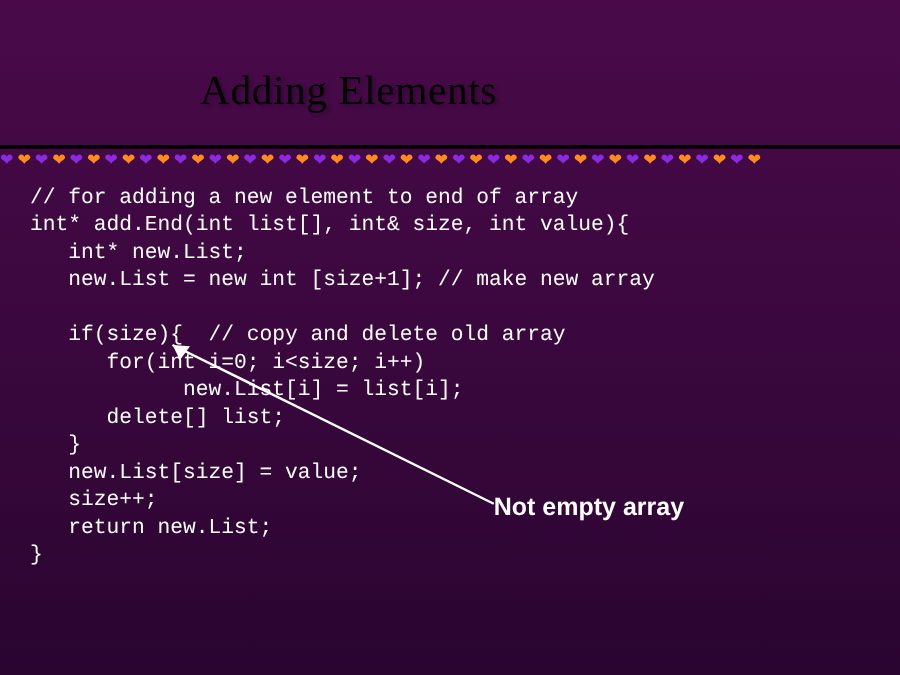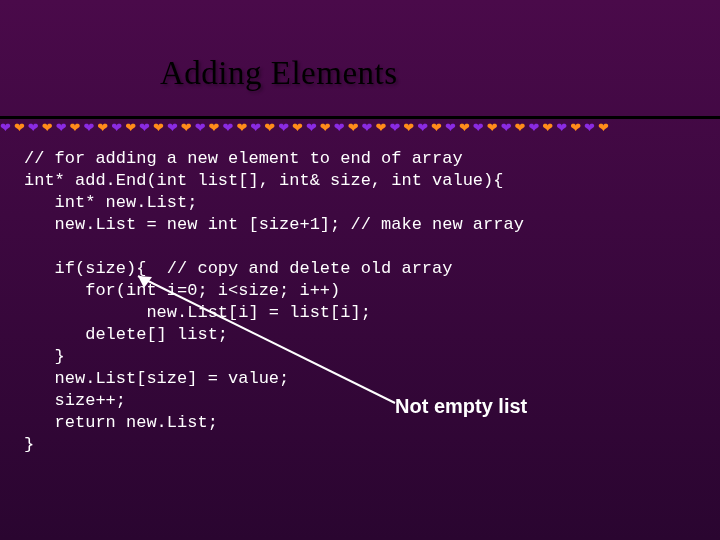--- a/index.html
+++ b/index.html
@@ -103,15 +103,15 @@
    new.List[size] = value;
    size++;
    return new.List;
 }</div>
 
   <svg class="arrow" viewBox="0 0 300 140">
     <line x1="265" y1="135" x2="8" y2="8" stroke="#ffffff" stroke-width="2"></line>
     <polygon points="8,8 22,9 14,20" fill="#ffffff"></polygon>
   </svg>
 
-  <div class="annotation">Not empty list</div>
+  <div class="annotation">Not empty array</div>
 
 </div>
 
 </body></html>

